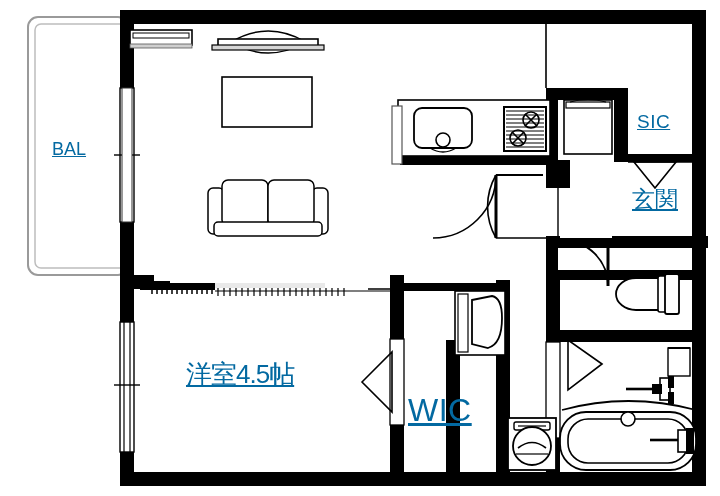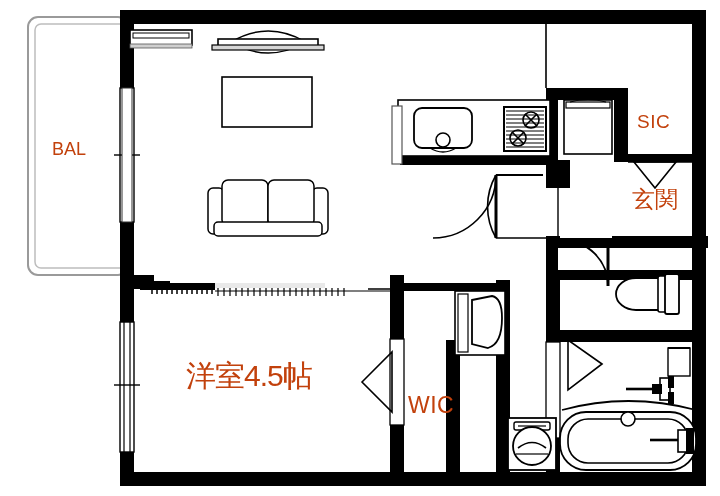--- a/index.html
+++ b/index.html
@@ -20,42 +20,43 @@
   #floorplan-svg {
     position: absolute;
     left: 0;
     top: 0;
     width: 720px;
     height: 496px;
     display: block;
   }
   .room-label {
     position: absolute;
-    color: #c2410c;
+    color: #0369a1;
     white-space: nowrap;
     line-height: 1;
     user-select: none;
+    text-decoration: underline;
   }
   .lbl-ldk {
     font-size: 38px;
     letter-spacing: -1px;
     font-weight: 400;
   }
   .lbl-bedroom {
-    font-size: 30px;
+    font-size: 26px;
     letter-spacing: -1px;
     font-weight: 400;
   }
   .lbl-bal {
     font-size: 18px;
     letter-spacing: 0px;
     font-weight: 400;
   }
   .lbl-wic {
-    font-size: 23px;
+    font-size: 32px;
     font-weight: 400;
     letter-spacing: 0.5px;
   }
   .lbl-sic {
     font-size: 19px;
     font-weight: 400;
     letter-spacing: 0.5px;
   }
   .lbl-genkan {
     font-size: 23px;

